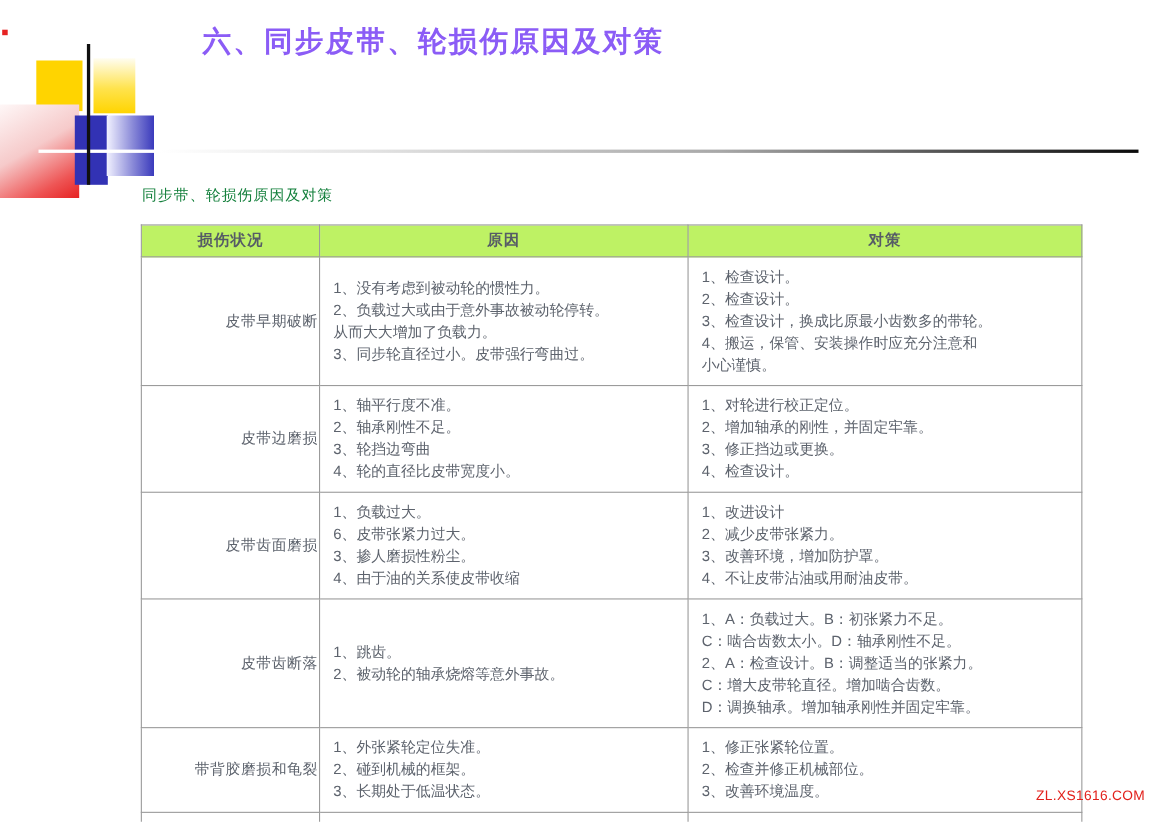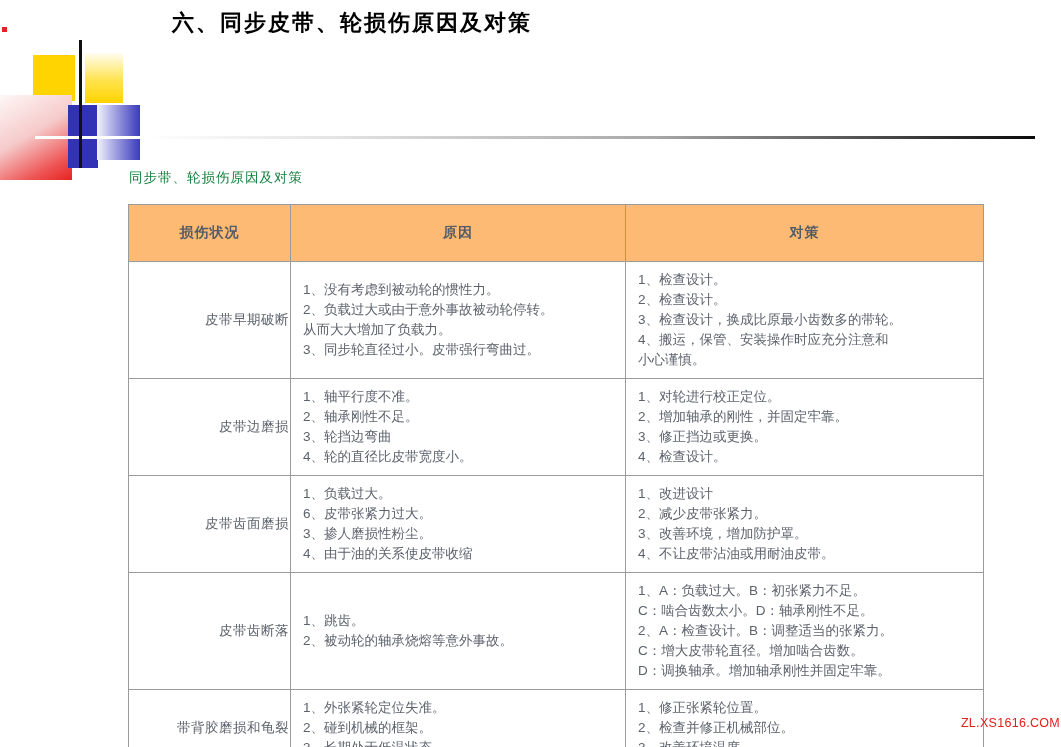--- a/index.html
+++ b/index.html
@@ -17,54 +17,54 @@
     background:linear-gradient(150deg,#fef7f7 0%,#f6caca 45%,#ee5555 80%,#e62222 100%);z-index:2;}
   .sq-blue-solid{left:68px;top:105px;width:30px;height:63px;background:#3232b4;z-index:3;}
   .sq-blue-grad{left:97px;top:105px;width:43px;height:55px;
     background:linear-gradient(to right,#f2f2ff 0%,#8a8ad8 55%,#3a3abc 100%);z-index:3;}
   .red-dot{left:2px;top:27px;width:5px;height:5px;background:#e62222;z-index:1;}
   .vline{position:absolute;left:79px;top:40px;width:3px;height:128px;background:#101010;z-index:5;}
   .hline{position:absolute;left:35px;top:136px;width:1000px;height:3px;z-index:4;
     background:linear-gradient(to right,#ffffff 0%,#ffffff 11%,#e3e3e3 30%,#a8a8a8 62%,#3c3c3c 88%,#0a0a0a 100%);}
   
   .slide-title{
-    position:absolute;left:168px;top:4px;margin:4px;
+    position:absolute;left:168px;top:4px;margin:16px;
     font-family:"Liberation Serif","DejaVu Serif",serif;
-    font-size:22px;font-weight:bold;color:#000000;letter-spacing:2px;white-space:nowrap;
+    font-size:26px;font-weight:bold;color:#8b5cf6;letter-spacing:2px;white-space:nowrap;
   }
   
   .caption{
     position:absolute;left:129px;top:169px;
     font-size:13.5px;font-weight:normal;color:#15803d;letter-spacing:1px;
   }
   
   table.damage{
     position:absolute;left:128px;top:204px;width:828px;
     border-collapse:collapse;table-layout:fixed;
     font-size:13.5px;color:#5d636d;
   }
   table.damage th,table.damage td{
     border:1px solid #9b9b9b;
   }
   table.damage th{
-    background:#fdba74;color:#565c66;font-size:14px;font-weight:bold;
-    padding:19px 4px;text-align:center;letter-spacing:1px;
+    background:#bef264;color:#565c66;font-size:14px;font-weight:bold;
+    padding:5px 4px;text-align:center;letter-spacing:1px;
   }
   th.w-cond,td.c-cond{width:153px;}
   th.w-cause,td.c-cause{width:326px;margin-left:38px;}
   th.w-cm,td.c-cm{width:349px;}
   td.c-cond{text-align:right;vertical-align:middle;letter-spacing:0.5px;}
   td.c-cause,td.c-cm{
     vertical-align:middle;text-align:left;
     padding:8px 8px 8px 12px;line-height:20px;white-space:pre-line;
   }
   tr.partial td{height:18px;}
   
   .watermark{
-    position:absolute;right:1px;top:716px;
+    position:absolute;right:20px;top:716px;
     font-size:12.5px;color:#e2211c;letter-spacing:0.3px;
   }
 </style>
 </head>
 <body>
 
 <div class="sq red-dot"></div>
 <div class="sq sq-yellow-solid"></div>
 <div class="sq sq-yellow-grad"></div>
 <div class="sq sq-pink-grad"></div>

